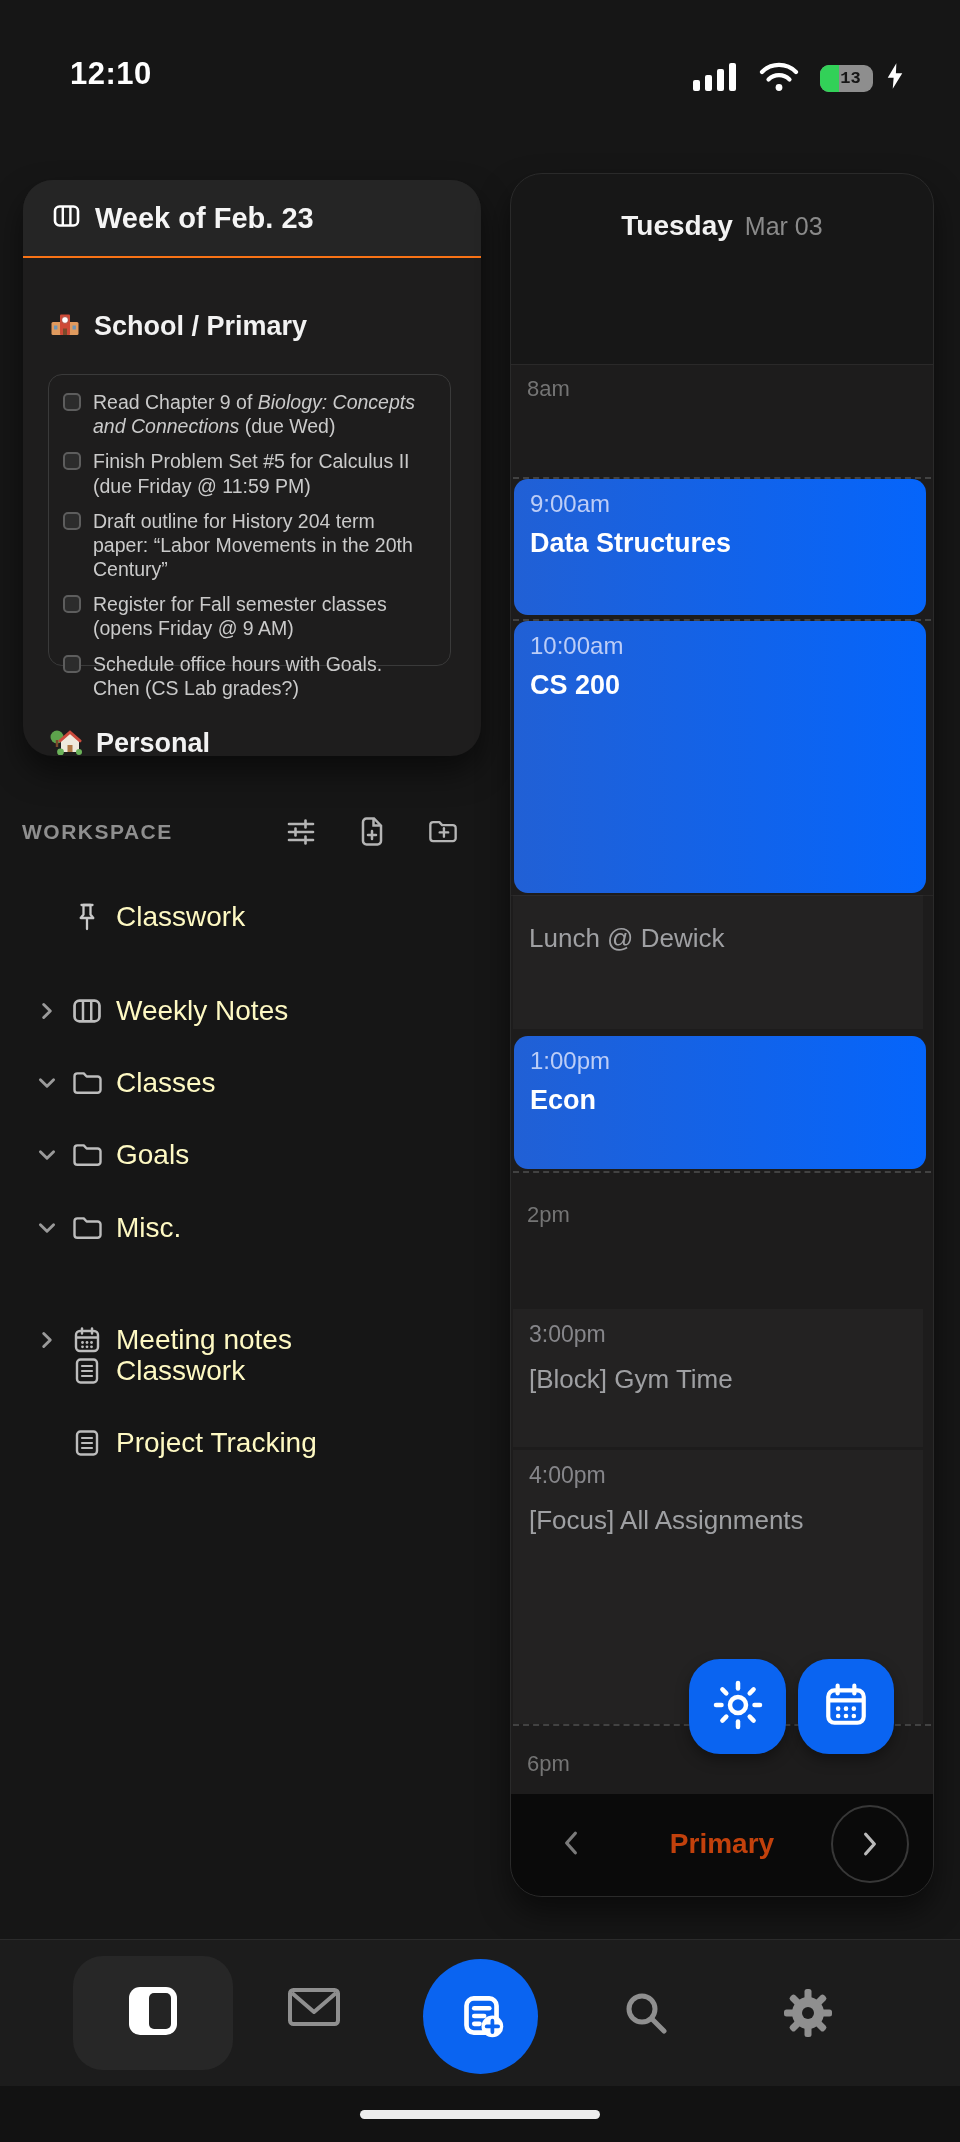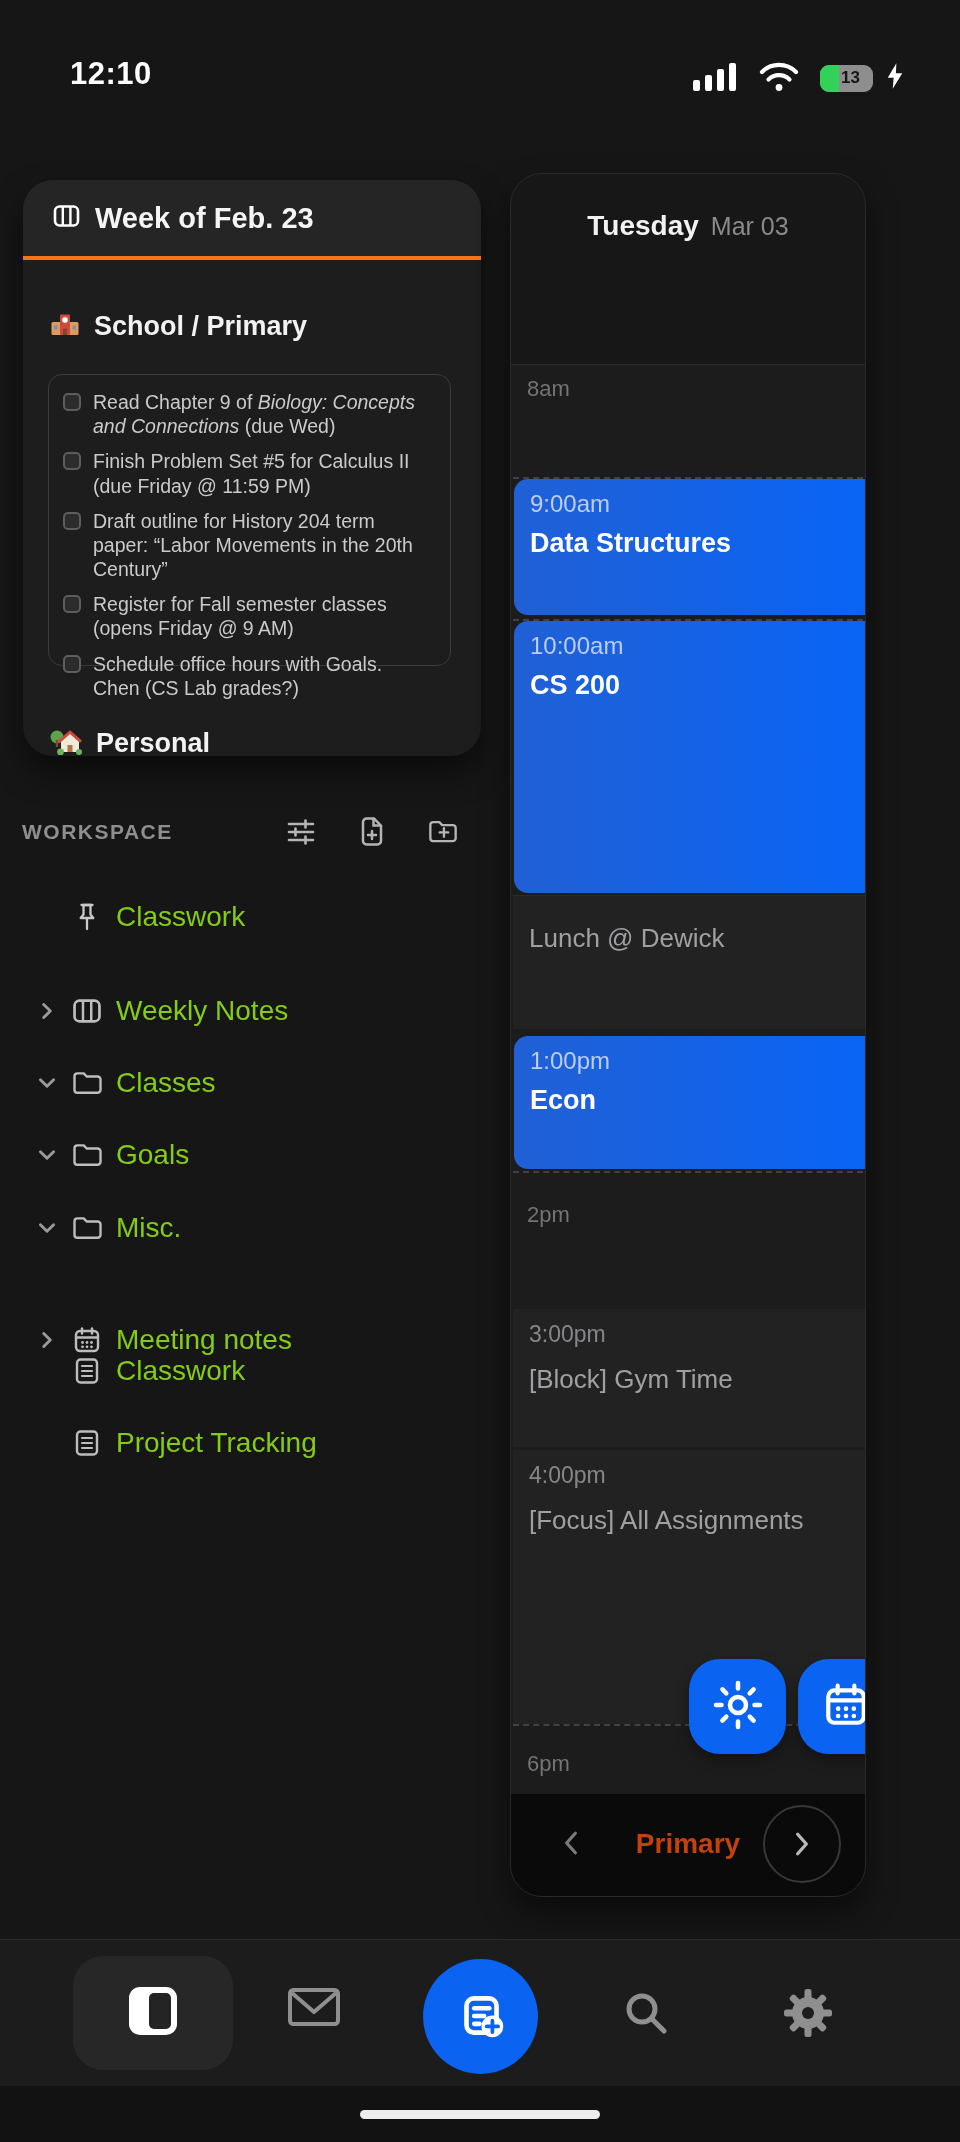--- a/index.html
+++ b/index.html
@@ -1,48 +1,48 @@
 <!DOCTYPE html>
 <html><head>
 <meta charset="utf-8">
 <style>
   html,body{margin:0;padding:0;background:#000;}
   .screen{position:relative;width:960px;height:2142px;background:#161616;overflow:hidden;
           font-family:"Liberation Sans",sans-serif;color:#ddd;}
   
   .status-time{position:absolute;left:70px;top:56px;font-size:31px;font-weight:bold;color:#fff;letter-spacing:.5px;}
-  .status-cluster{position:absolute;left:692px;top:60px;width:220px;height:36px;display:flex;align-items:center;gap:20px;}
+  .status-cluster{position:absolute;left:692px;top:60px;width:220px;height:36px;display:flex;align-items:center;gap:20px;font-family:Liberation Mono, monospace;}
   .battery{position:relative;width:53px;height:27px;border-radius:9px;background:#8e8e8e;overflow:hidden;display:flex;align-items:center;justify-content:center;}
   .battery .fill{position:absolute;left:0;top:0;bottom:0;width:19px;background:#32d158;}
   .battery .pct{position:relative;font-size:17px;font-weight:bold;color:#161616;padding-left:8px;}
   
   .weekly-card{position:absolute;left:23px;top:180px;width:458px;height:576px;border-radius:30px;
                background:#1e1d1d;overflow:hidden;box-shadow:0 16px 30px rgba(0,0,0,.5);}
-  .wc-header{position:absolute;left:0;top:0;right:0;height:76px;background:#252525;border-bottom:4px solid #f97316;
+  .wc-header{position:absolute;left:0;top:0;right:0;height:76px;background:#252525;border-bottom:2px solid #f97316;
              display:flex;align-items:center;padding-left:30px;gap:15px;}
   .wc-title{font-size:29px;font-weight:bold;color:#f5f5f5;}
   .wc-heading{position:absolute;left:27px;display:flex;align-items:center;gap:14px;font-size:27px;font-weight:bold;color:#f2f2f2;}
   .wc-heading.school{top:128px;}
   .wc-heading.personal{top:545px;}
   .tasklist{position:absolute;left:25px;top:194px;width:403px;height:292px;border:1px solid #3a3a3a;border-radius:14px;
             padding:15px 14px;box-sizing:border-box;display:flex;flex-direction:column;gap:11px;}
   .task{display:flex;gap:12px;}
   .checkbox{flex:0 0 18px;width:18px;height:18px;margin-top:3px;border:2px solid #5d5d5d;border-radius:5px;background:#2c2c2c;box-sizing:border-box;}
   .task-text{font-size:19.5px;line-height:1.24;color:#cacaca;width:330px;}
   .it{font-style:italic;}
   
   .ws-label{position:absolute;left:22px;top:820px;font-size:21px;font-weight:bold;color:#8f8f8f;letter-spacing:1.5px;}
   .ws-icons{position:absolute;left:286px;top:816px;width:180px;display:flex;gap:41px;align-items:center;}
   .ws-icons .icon-btn{width:30px;height:30px;display:flex;align-items:center;justify-content:center;}
   .side-row{position:absolute;left:20px;width:445px;height:72px;display:flex;align-items:center;}
   .chev-slot{width:30px;display:flex;align-items:center;justify-content:center;flex:0 0 30px;margin-left:12px;}
   .icon-slot{width:34px;display:flex;align-items:center;justify-content:center;flex:0 0 34px;margin-left:8px;}
-  .side-label{margin-left:12px;font-size:28px;color:#84cc16;}
+  .side-label{margin-left:12px;font-size:28px;color:#fef9c3;}
   
-  .day-card{position:absolute;left:510px;top:173px;width:356px;height:1724px;border-radius:32px;background:#171717;
+  .day-card{position:absolute;left:510px;top:173px;width:424px;height:1724px;border-radius:32px;background:#171717;
             border:1px solid #2a2a2a;box-sizing:border-box;overflow:hidden;box-shadow:0 16px 30px rgba(0,0,0,.5);}
   .day-header{position:absolute;top:36px;left:0;right:0;display:flex;justify-content:center;align-items:baseline;gap:12px;}
   .day-name{font-size:28px;font-weight:bold;color:#f2f2f2;}
   .day-date{font-size:25px;color:#8a8a8a;}
   .grid-area{position:absolute;left:0;right:0;top:190px;height:1430px;background:#1d1c1c;border-top:1px solid #2a2929;}
   .hour-line{position:absolute;left:0;right:0;height:1px;background:#272626;}
   .hour-label{position:absolute;left:16px;font-size:22px;color:#747474;}
   .dash{position:absolute;left:2px;right:2px;height:0;border-top:2px dashed #424242;}
   .evt-blue{position:absolute;left:3px;width:412px;border-radius:14px;
             background:linear-gradient(90deg,#2160d5,#0565fb);padding:11px 16px;box-sizing:border-box;overflow:hidden;}

